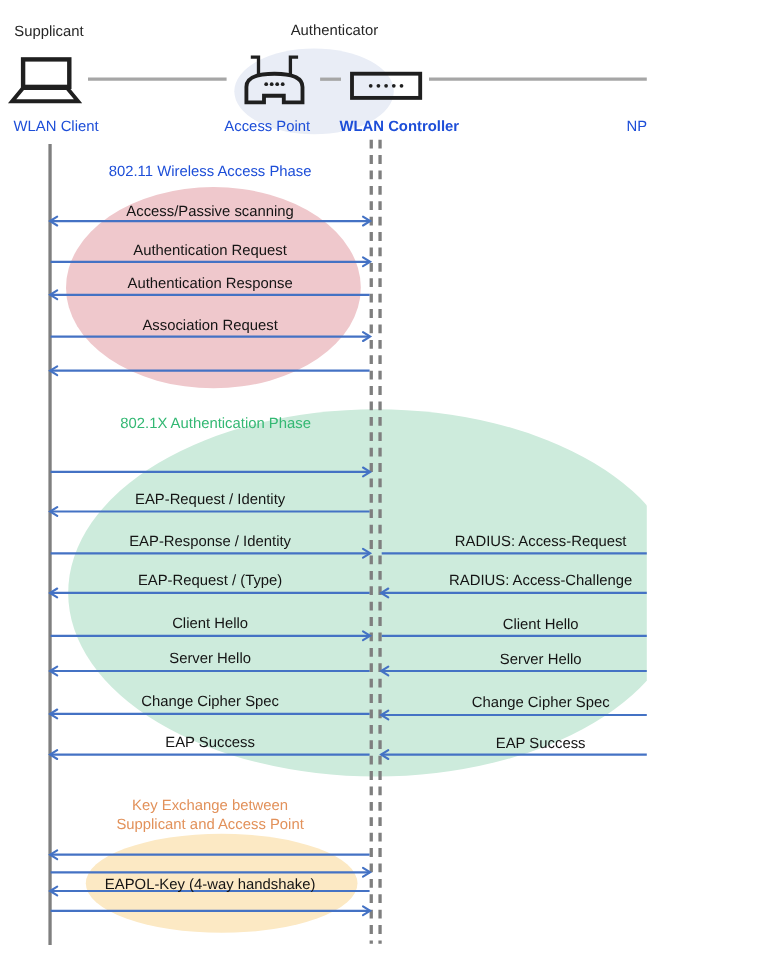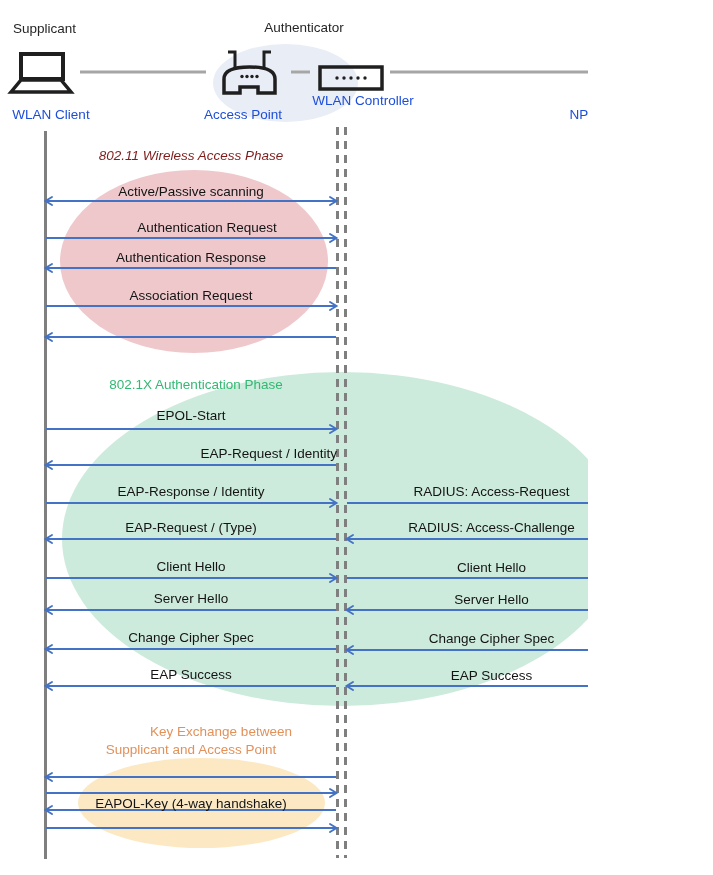--- a/index.html
+++ b/index.html
@@ -10,21 +10,21 @@
   .p1-ellipse{left:60px;top:170px;width:268px;height:183px;background:#EFC8CC;}
   .p2-ellipse{left:62px;top:372px;width:560px;height:334px;background:#CDEBDC;}
   .p3-ellipse{left:78px;top:758px;width:247px;height:90px;background:#FCE9C4;}
   svg.layer{position:absolute;left:0;top:0;z-index:1;}
   .lbl{position:absolute;z-index:2;font-size:13.5px;line-height:17px;color:#141414;
        text-align:center;}
   .lseg{left:45px;width:292px;}
   .rseg{left:346px;width:291px;}
   .cap{position:absolute;z-index:2;font-size:13.5px;color:#262626;text-align:center;}
   .devcap{color:#1d4ed8;}
-  .title1{color:#7f1d1d;font-style:italic;}
+  .title1{color:#1d4ed8;}
   .title2{color:#33B873;}
   .title3{color:#E2915A;}
 </style>
 </head>
 <body>
 
 <div class="canvas">
 
   <div class="ellipse hub-ellipse"></div>
   <div class="ellipse p1-ellipse"></div>
@@ -115,43 +115,42 @@
       <line x1="46" y1="828" x2="336" y2="828" marker-end="url(#arr)"></line>
     </g>
   </svg>
 
   <div class="cap" style="left:13px;top:21px;text-align:left;">Supplicant</div>
   <div class="cap" style="left:194px;top:20px;width:220px;">Authenticator</div>
   <div class="cap" style="left:524px;top:20px;width:220px;text-align:right;padding-right:16px;box-sizing:border-box;">Authentication Server</div>
 
   <div class="cap devcap" style="left:1px;top:107px;width:100px;">WLAN Client</div>
   <div class="cap devcap" style="left:183px;top:107px;width:120px;">Access Point</div>
-  <div class="cap devcap" style="left:303px;top:93px;width:120px;">WLAN Controller</div>
+  <div class="cap devcap" style="left:303px;top:107px;width:120px;font-weight:bold;">WLAN Controller</div>
   <div class="cap devcap" style="left:557px;top:107px;width:160px;">NPS (RADIUS Server)</div>
 
   <div class="lbl lseg title1" style="top:147px;">802.11 Wireless Access Phase</div>
-  <div class="lbl lseg" style="top:183px;">Active/Passive scanning</div>
-  <div class="lbl lseg" style="top:219px;padding-left:16px;">Authentication Request</div>
+  <div class="lbl lseg" style="top:183px;">Access/Passive scanning</div>
+  <div class="lbl lseg" style="top:219px;">Authentication Request</div>
   <div class="lbl lseg" style="top:249px;">Authentication Response</div>
   <div class="lbl lseg" style="top:287px;">Association Request</div>
 
   <div class="lbl title2" style="left:50px;width:292px;top:376px;">802.1X Authentication Phase</div>
-  <div class="lbl lseg" style="top:407px;">EPOL-Start</div>
-  <div class="lbl lseg" style="top:445px;text-align:right;">EAP-Request / Identity</div>
+  <div class="lbl lseg" style="top:445px;">EAP-Request / Identity</div>
   <div class="lbl lseg" style="top:483px;">EAP-Response / Identity</div>
   <div class="lbl lseg" style="top:519px;">EAP-Request / (Type)</div>
   <div class="lbl lseg" style="top:558px;">Client Hello</div>
   <div class="lbl lseg" style="top:590px;">Server Hello</div>
   <div class="lbl lseg" style="top:629px;">Change Cipher Spec</div>
   <div class="lbl lseg" style="top:666px;">EAP Success</div>
 
   <div class="lbl rseg" style="top:483px;text-align:center;">RADIUS: Access-Request</div>
   <div class="lbl rseg" style="top:519px;">RADIUS: Access-Challenge</div>
   <div class="lbl rseg" style="top:559px;">Client Hello</div>
   <div class="lbl rseg" style="top:591px;">Server Hello</div>
   <div class="lbl rseg" style="top:630px;">Change Cipher Spec</div>
   <div class="lbl rseg" style="top:667px;">EAP Success</div>
 
-  <div class="lbl lseg title3" style="top:723px;padding-left:30px;">Key Exchange between</div>
+  <div class="lbl lseg title3" style="top:723px;">Key Exchange between</div>
   <div class="lbl lseg title3" style="top:741px;">Supplicant and Access Point</div>
   <div class="lbl lseg" style="top:795px;">EAPOL-Key (4-way handshake)</div>
 
 </div>
 
 </body></html>

